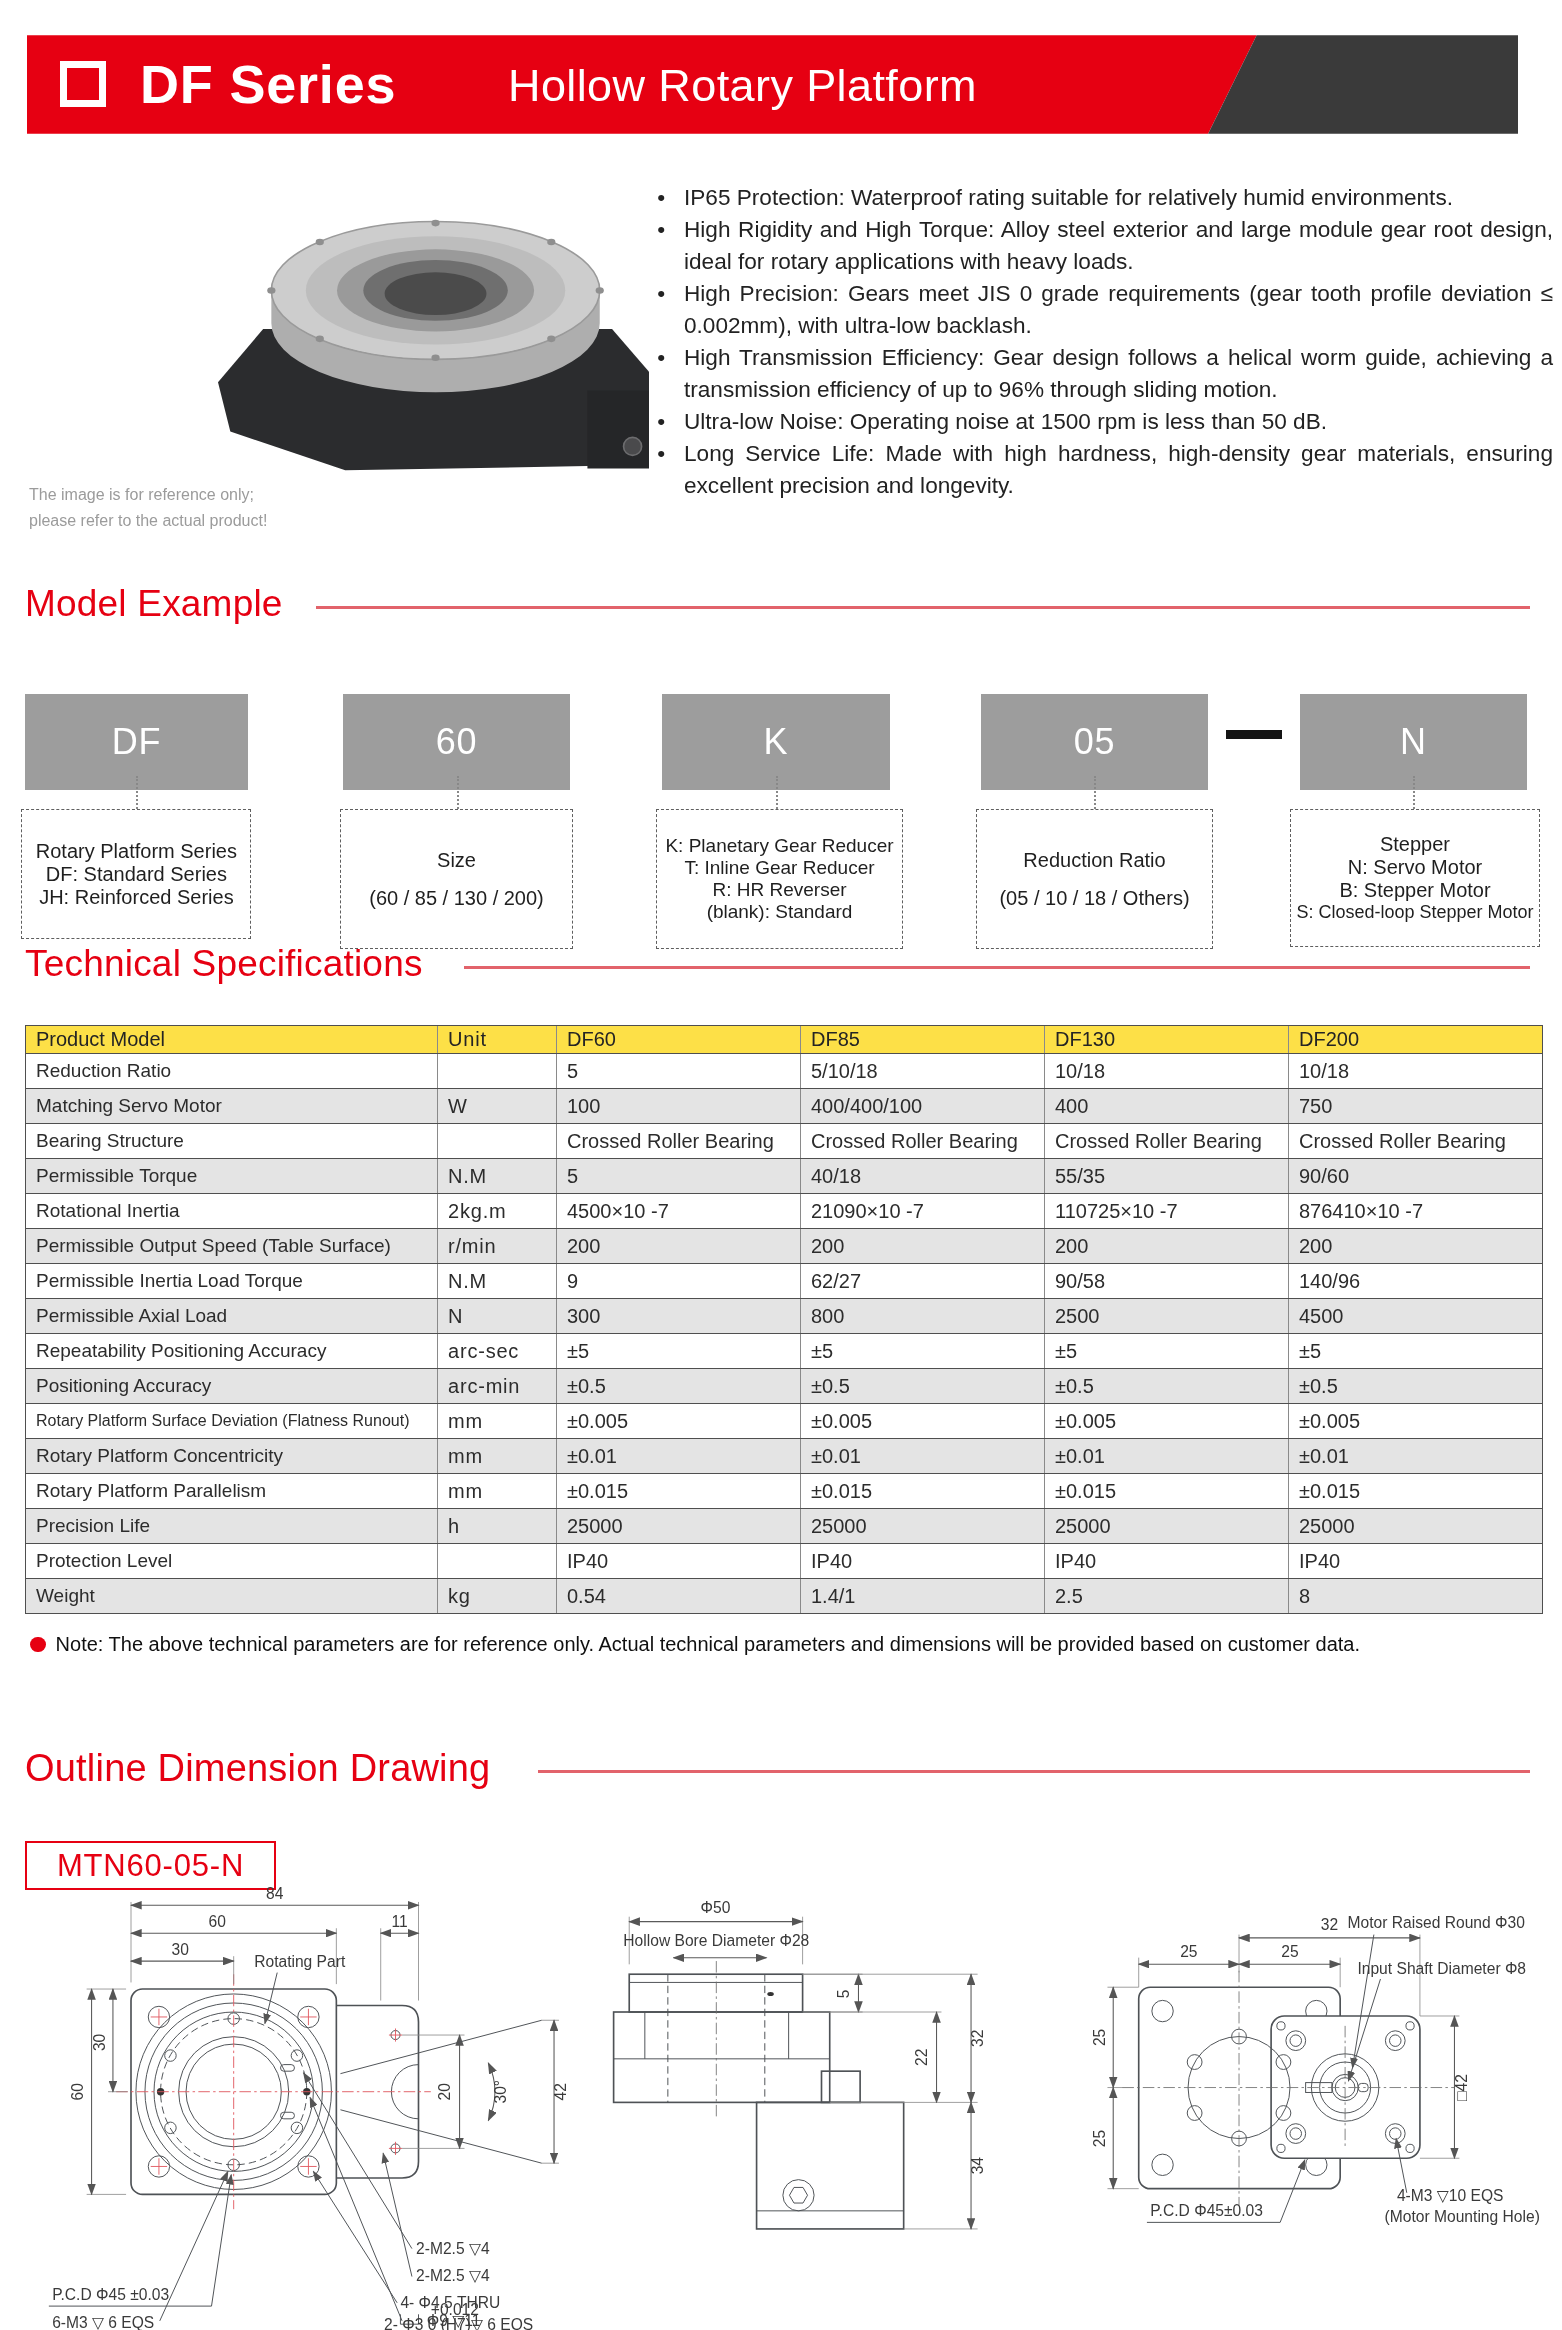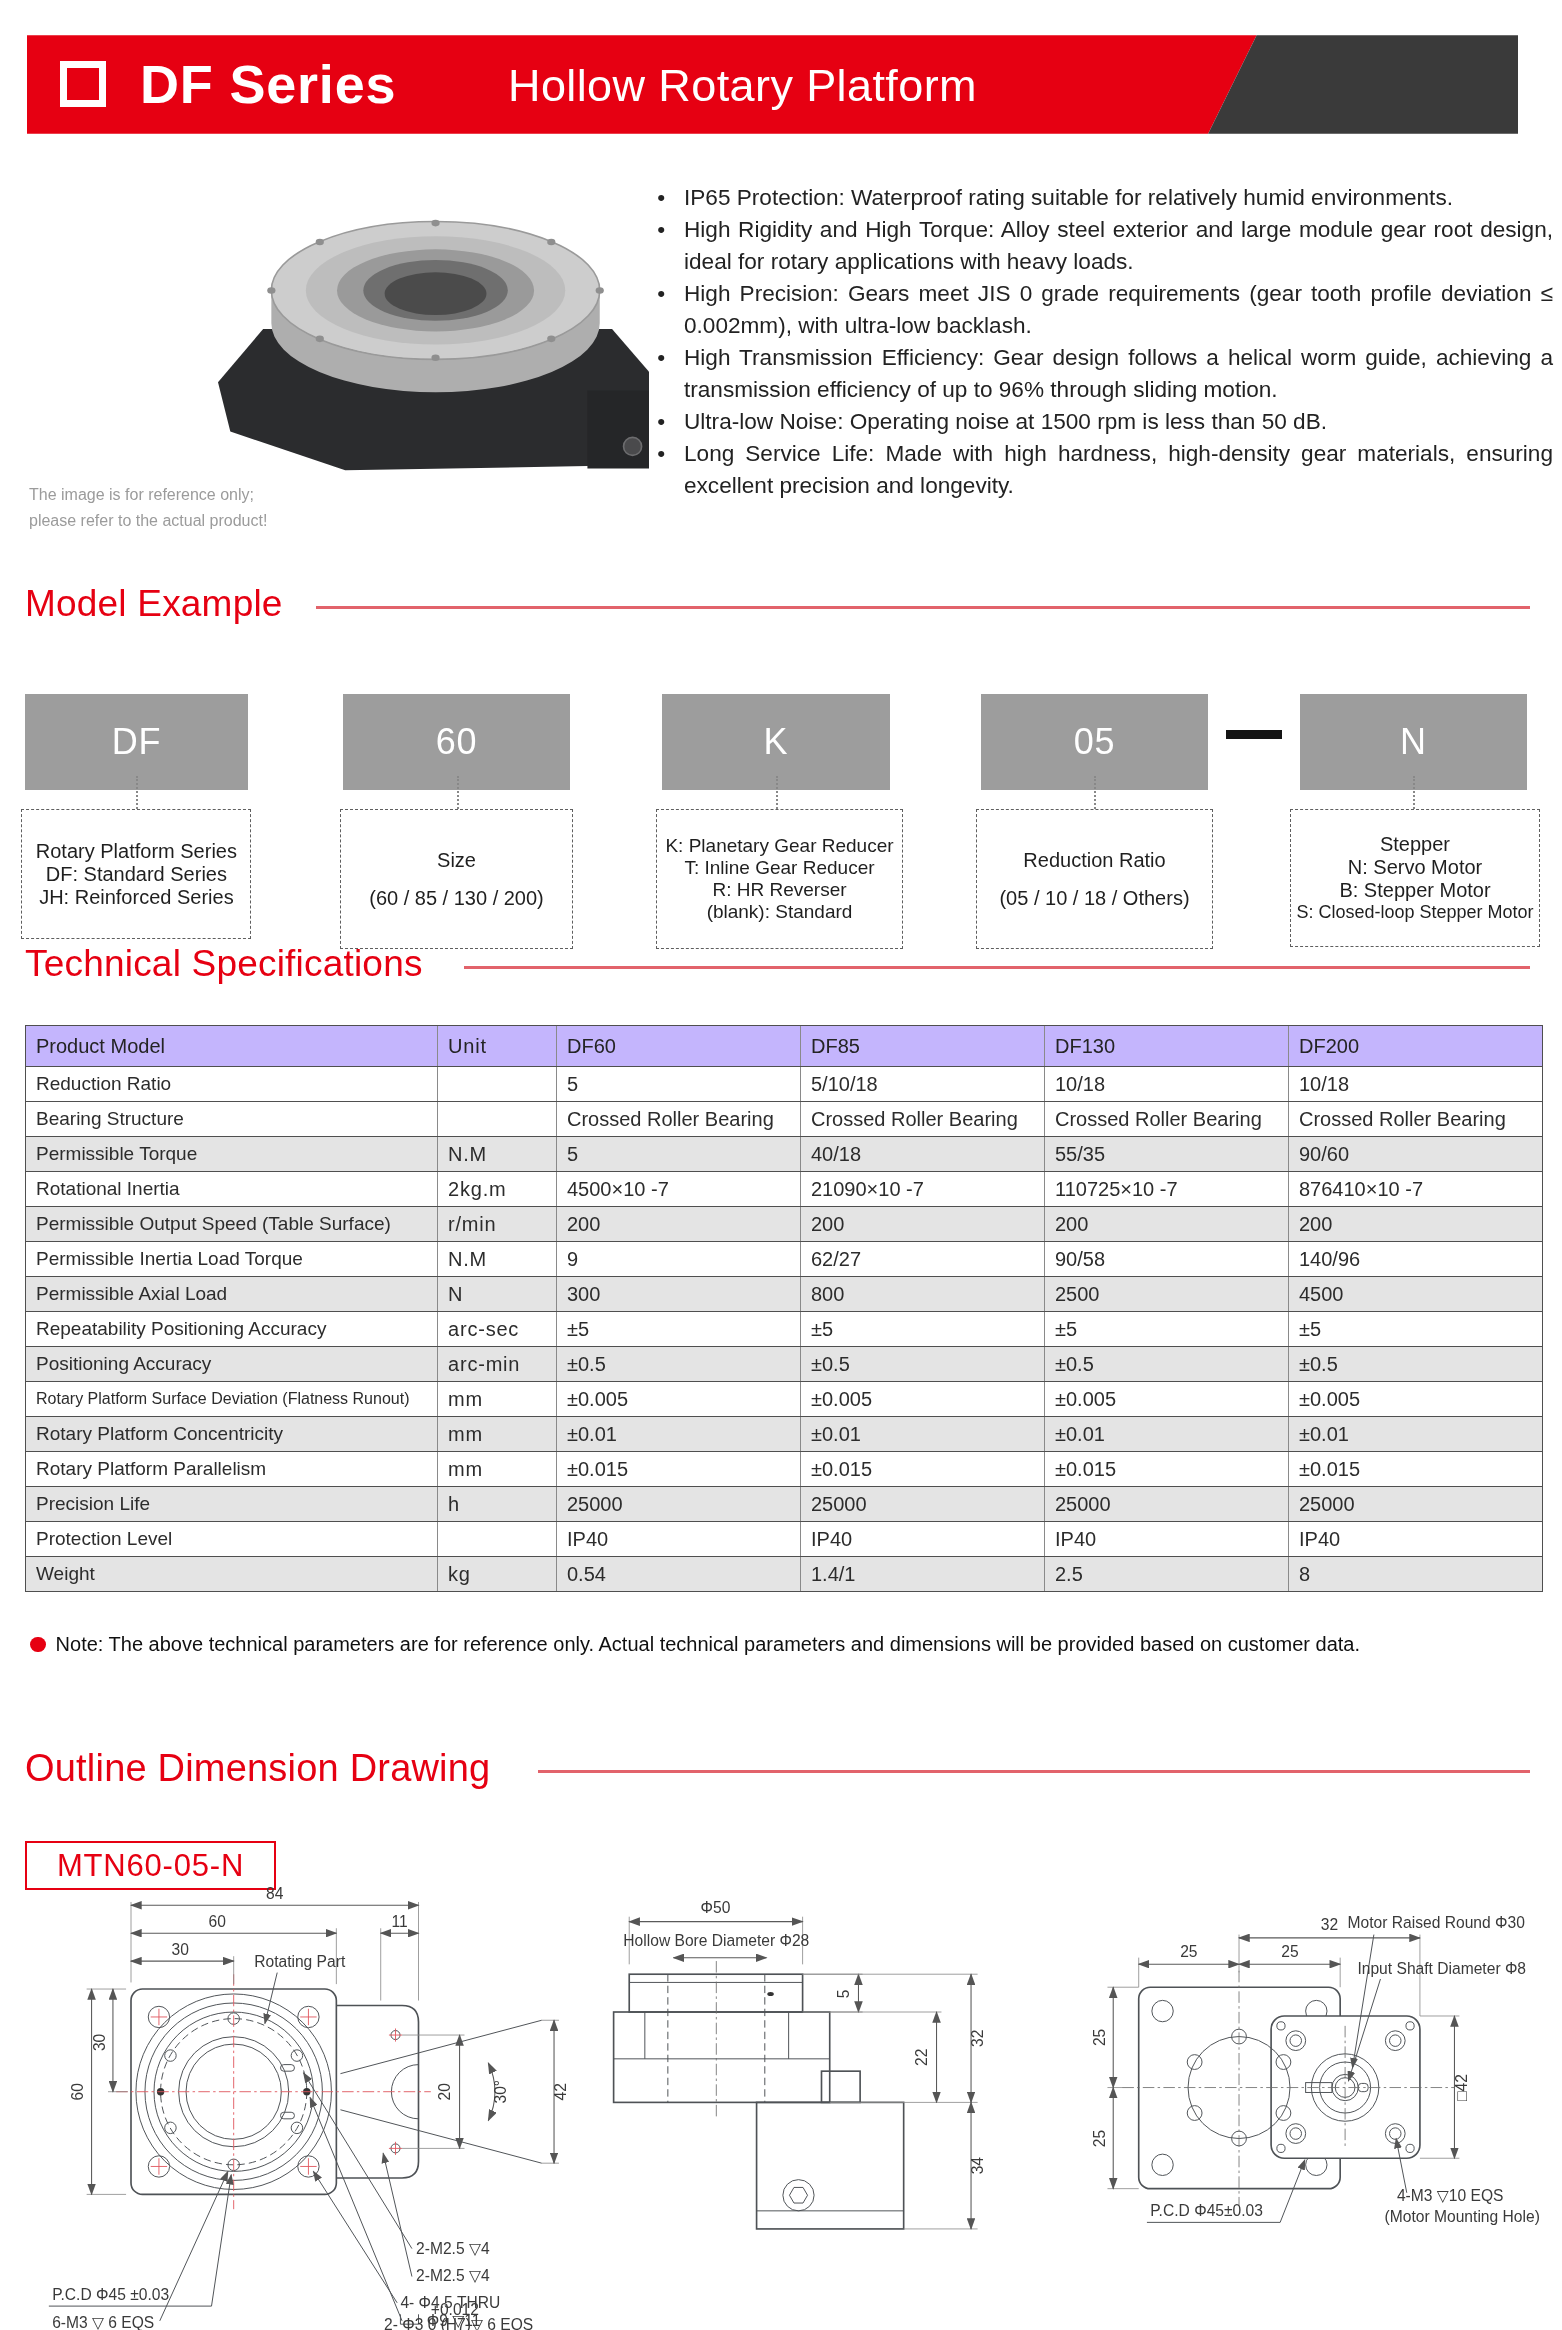--- a/index.html
+++ b/index.html
@@ -34,21 +34,21 @@
   .desc-box{position:absolute;top:809px;border:1.6px dashed #5f5f5f;box-sizing:border-box;
     display:flex;flex-direction:column;align-items:center;justify-content:center;
     text-align:center;color:#1f1f1f;font-size:20px;padding:6.6px 1.6px;}
   .desc-box .ln{white-space:nowrap;}
   .desc-box.f23{font-size:19px;}
   .desc-box.f22{font-size:18px;}
 
   
   .spec-table{position:absolute;left:25px;top:1025px;width:1516px;border:1.6px solid #4f4f4f;box-sizing:content-box;}
   .spec-row{display:flex;height:35px;box-sizing:border-box;border-top:1.6px solid #4f4f4f;background:#fff;}
-  .spec-row.head{height:40px;background:#c4b5fd;border-top:none;}
+  .spec-row.head{height:27px;background:#fde047;border-top:none;}
   .spec-row.alt{background:#e4e4e4;}
   .cell{display:flex;align-items:center;box-sizing:border-box;padding-left:10px;font-size:20px;color:#2c2c2c;
     border-left:0.8px solid #8a8a8a;white-space:nowrap;overflow:visible;}
   .cell:first-child{border-left:none;}
   .c-label{width:411px;font-size:19px;}
   .c-label.small{font-size:16px;}
   .c-unit{width:119px;letter-spacing:0.8px;}
   .c-val{width:244px;}
   .c-val:last-child{width:254px;}
   .head .cell{color:#242424;font-size:20px;}
@@ -176,20 +176,28 @@
     <div class="cell c-val">DF200</div>
   </div>
 <div class="spec-row">
     <div class="cell c-label">Reduction Ratio</div>
     <div class="cell c-unit"></div>
     <div class="cell c-val">5</div>
     <div class="cell c-val">5/10/18</div>
     <div class="cell c-val">10/18</div>
     <div class="cell c-val">10/18</div>
   </div>
+    <div class="spec-row alt">
+    <div class="cell c-label">Matching Servo Motor</div>
+    <div class="cell c-unit">W</div>
+    <div class="cell c-val">100</div>
+    <div class="cell c-val">400/400/100</div>
+    <div class="cell c-val">400</div>
+    <div class="cell c-val">750</div>
+  </div>
     <div class="spec-row">
     <div class="cell c-label">Bearing Structure</div>
     <div class="cell c-unit"></div>
     <div class="cell c-val">Crossed Roller Bearing</div>
     <div class="cell c-val">Crossed Roller Bearing</div>
     <div class="cell c-val">Crossed Roller Bearing</div>
     <div class="cell c-val">Crossed Roller Bearing</div>
   </div>
     <div class="spec-row alt">
     <div class="cell c-label">Permissible Torque</div>

